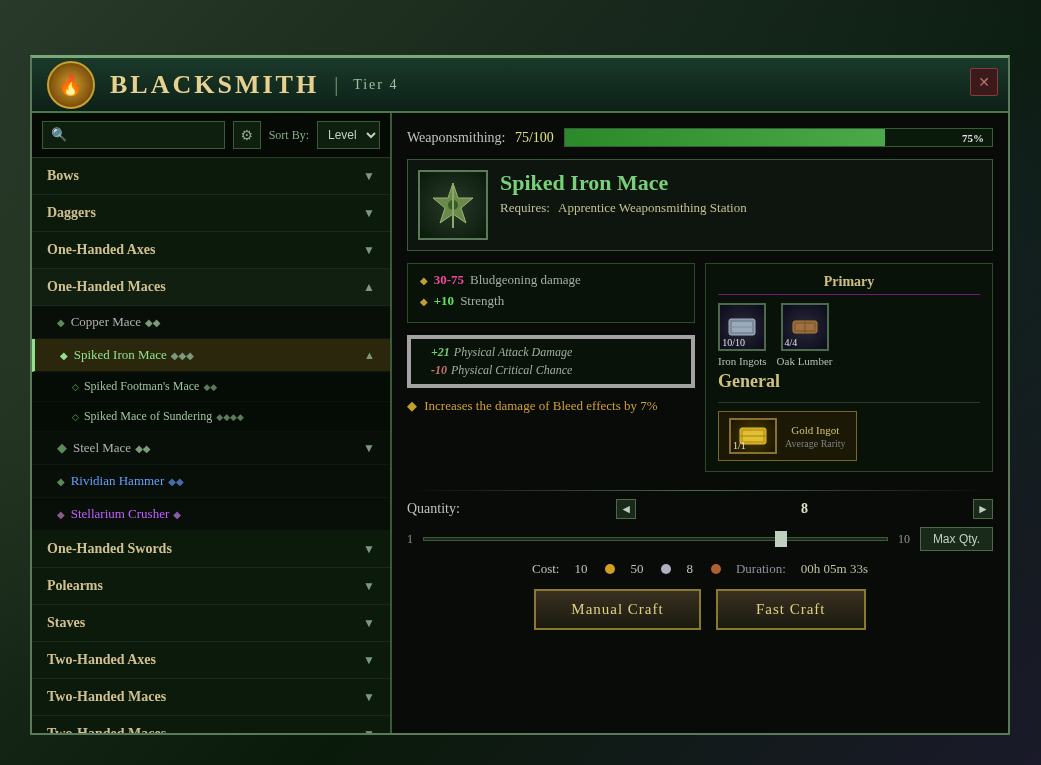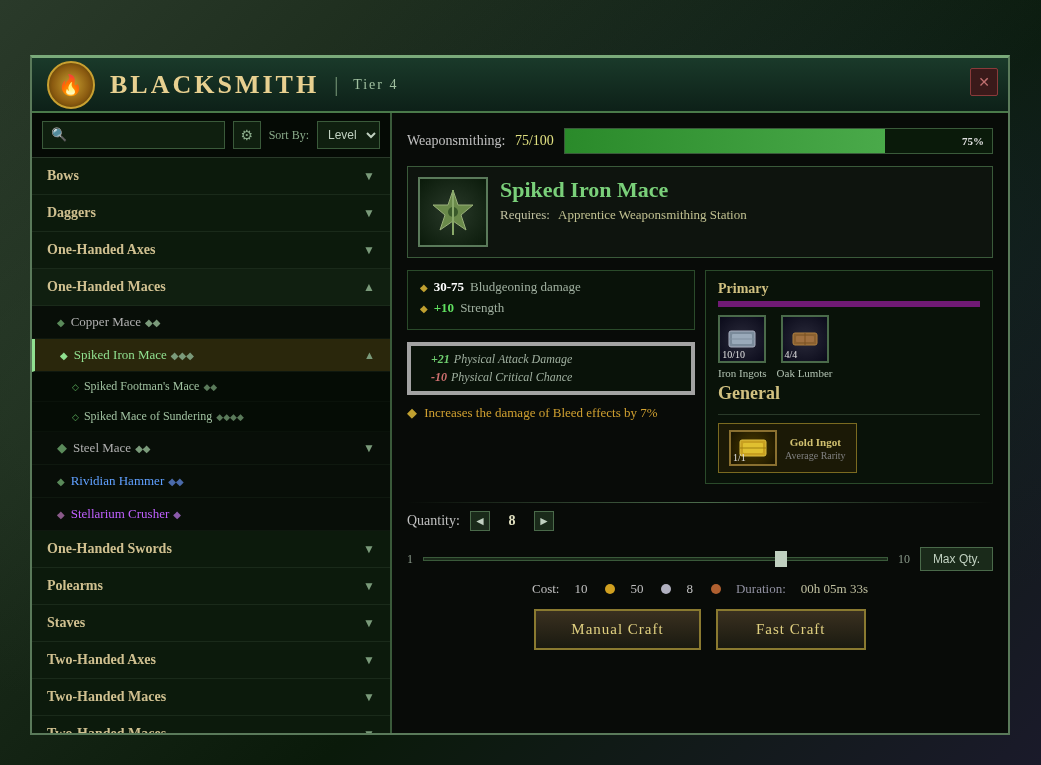--- a/index.html
+++ b/index.html
@@ -315,21 +315,21 @@
     }
 
     .xp-label {
       color: #c0c0c0;
       font-size: 14px;
       white-space: nowrap;
     }
 
     .xp-bar-wrap {
       flex: 1;
-      height: 26px;
+      height: 19px;
       background: #0a1a0a;
       border: 1px solid #3a5a3a;
       position: relative;
       overflow: hidden;
     }
 
     .xp-bar-fill {
       height: 100%;
       background: linear-gradient(90deg, #2a8a2a, #4aaa4a);
       position: absolute;
@@ -394,21 +394,21 @@
       font-size: 13px;
       color: #c0c0c0;
     }
 
     .stat-diamond {
       color: #c0a030;
       font-size: 10px;
     }
 
     .stat-value {
-      color: #ffffff;
+      color: #ec4899;
       font-weight: bold;
     }
 
     .stat-bonus {
       color: #60e060;
       font-weight: bold;
     }
 
     .stat-label {
       color: #a0b0a0;
@@ -419,22 +419,23 @@
       background: rgba(10, 20, 10, 0.8);
       border: 1px solid #2a4a2a;
       padding: 10px 12px;
     }
 
     .crafting-section-label {
       font-size: 14px;
       color: #d0c080;
       font-weight: bold;
       margin-bottom: 8px;
-      border-bottom: 6px solid #701a75;
+      border-bottom: 1px solid #701a75;
       padding-bottom: 4px;
+      text-align: center;
     }
 
     .crafting-items-row {
       display: flex;
       gap: 10px;
       margin-bottom: 4px;
     }
 
     .craft-item {
       display: flex;
@@ -496,21 +497,20 @@
       bottom: 1px;
       left: 2px;
       font-size: 10px;
       color: #e0e0e0;
     }
 
     .gold-item-name {
       font-size: 11px;
       color: #d0c070;
       text-align: center;
-      font-weight: bold;
     }
 
     .gold-rarity {
       font-size: 10px;
       color: #808080;
       text-align: center;
     }
 
     
     .bleed-effect {
@@ -531,23 +531,23 @@
       color: #7a9a7a;
       font-size: 13px;
       line-height: 1.4;
       margin-bottom: 10px;
     }
 
     
     .quantity-row {
       display: flex;
       align-items: center;
-      justify-content: flex-start;
+      justify-content: space-between;
       gap: 10px;
-      margin-bottom: 16px;
+      margin-bottom: 8px;
     }
 
     .qty-label {
       font-size: 14px;
       color: #c0c0c0;
     }
 
     .qty-btn {
       background: #1a2a1a;
       border: 1px solid #4a6a4a;

